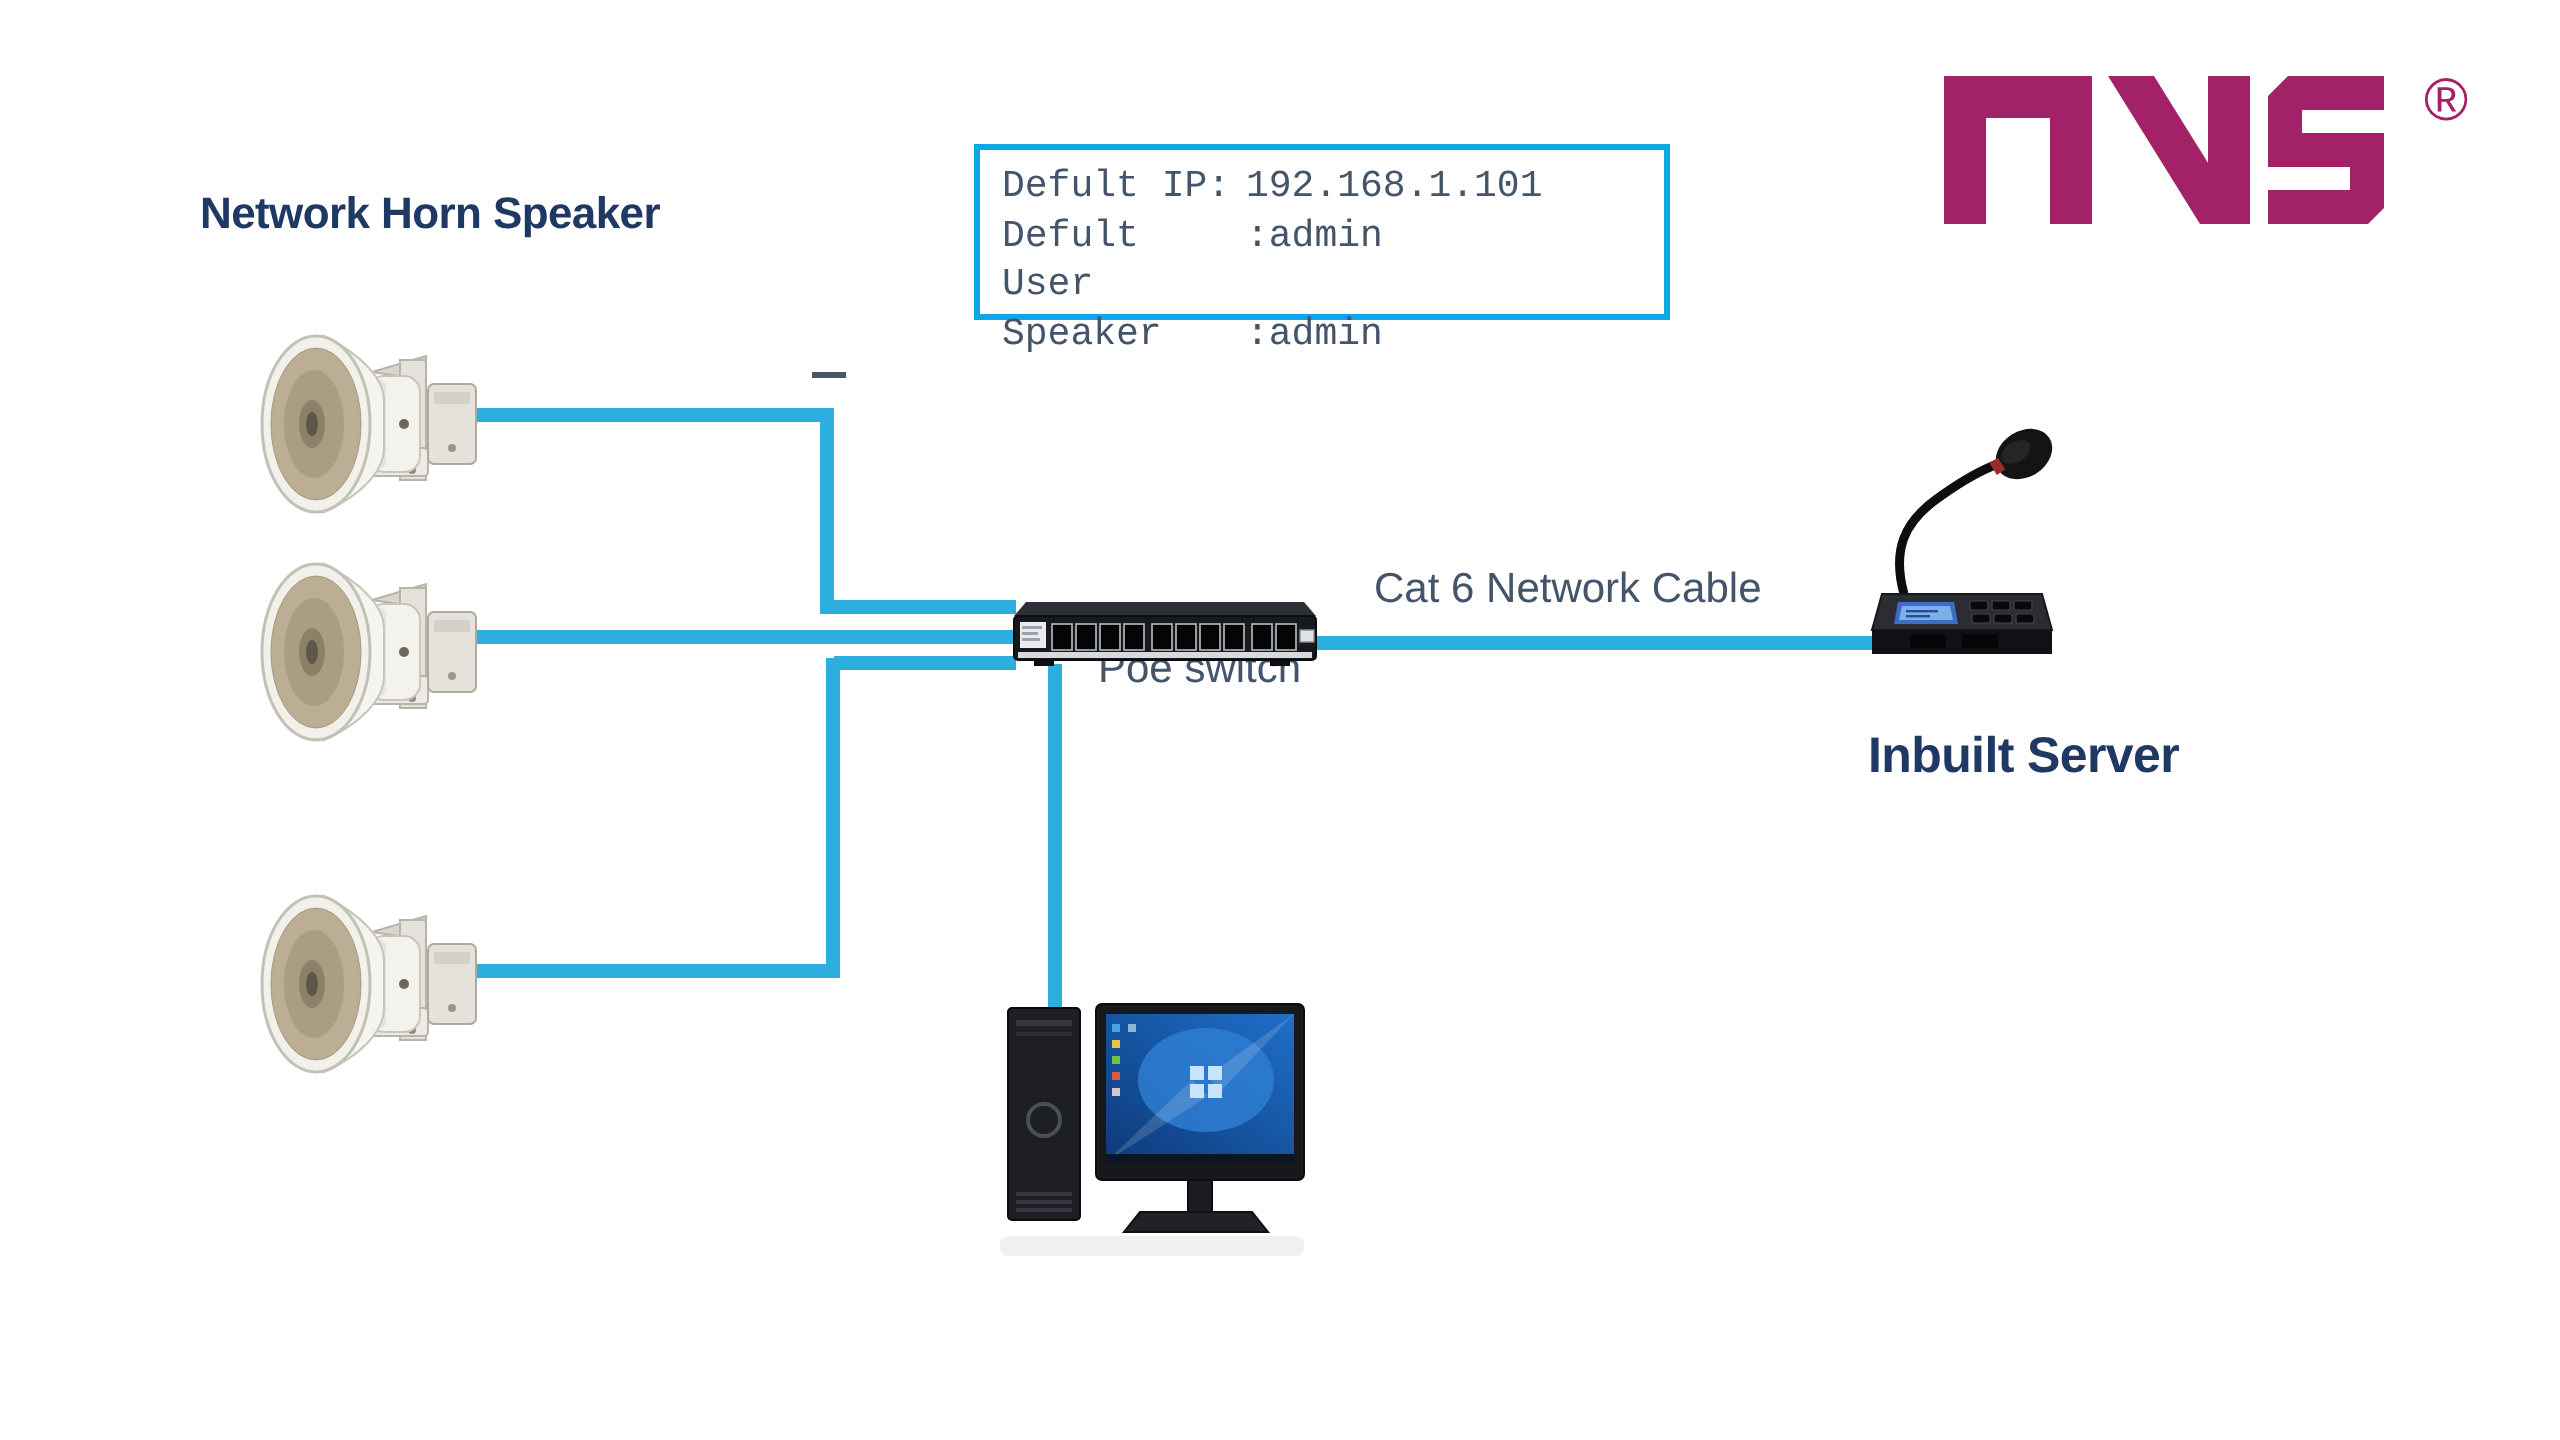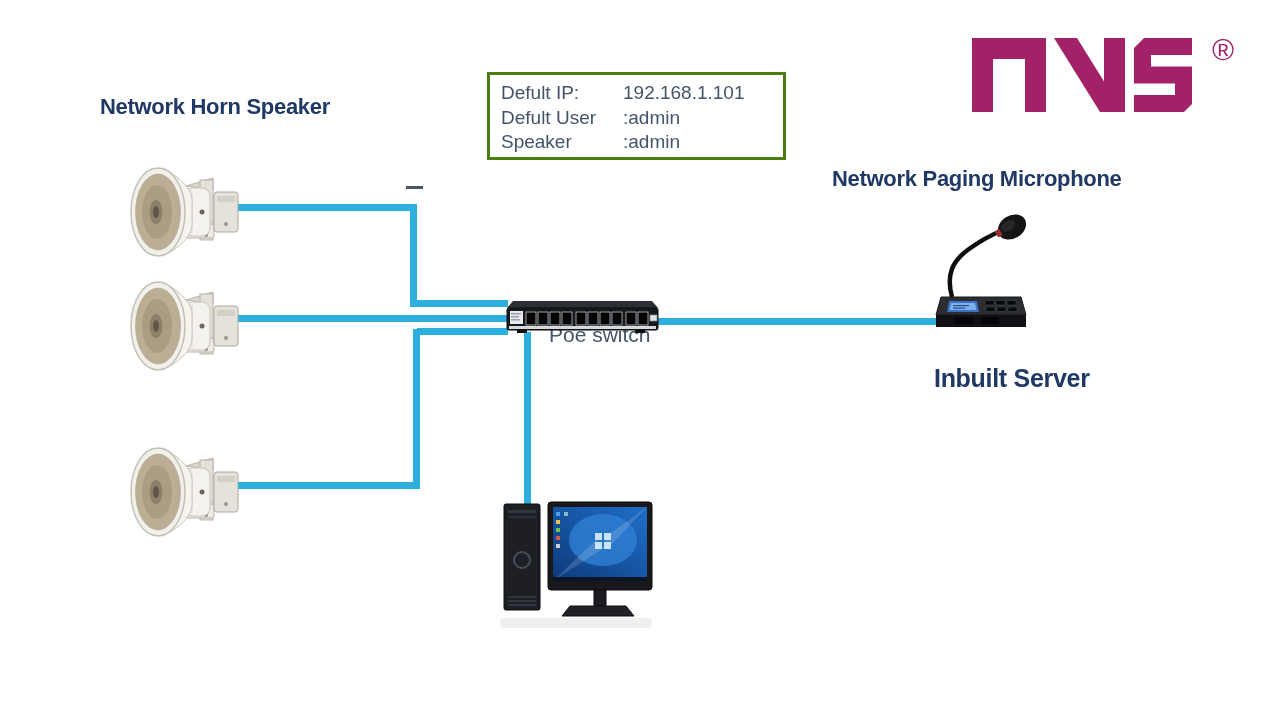--- a/index.html
+++ b/index.html
@@ -10,23 +10,23 @@
   .abs{position:absolute;}
   .heading{
     position:absolute;color:var(--heading,#1F3864);font-weight:600;
     font-size:22px;letter-spacing:-0.3px;white-space:nowrap;
   }
   .caption{
     position:absolute;color:var(--caption,#44546A);font-weight:400;
     font-size:21px;white-space:nowrap;
   }
   .info-box{
-    position:absolute;left:487px;top:72px;width:299px;height:88px;
-    border:3px solid #4d7c0f;box-sizing:border-box;
-    padding:6px 8px 0 11px;color:var(--caption,#44546A);
+    position:absolute;left:487px;top:72px;width:348px;height:88px;
+    border:3px solid #0ea5e9;box-sizing:border-box;
+    padding:6px 8px 0 11px;color:var(--caption,#44546A);font-family:Liberation Mono, monospace;
   }
   .info-row{display:flex;font-size:19px;line-height:24.5px;}
   .info-label{width:122px;flex:0 0 122px;}
   .cable{position:absolute;background:var(--cable,#2CAFDF);}
   .dash{position:absolute;background:#4a5568;}
   svg{display:block;}
 </style>
 </head>
 <body>
 
@@ -53,22 +53,22 @@
         <ellipse cx="30" cy="46" rx="22.5" ry="38" fill="#bcae94" stroke="#a89a80" stroke-width="0.5"></ellipse>
         <ellipse cx="29" cy="46" rx="15" ry="27" fill="#ab9d83"></ellipse>
         <ellipse cx="28" cy="46" rx="6.5" ry="12" fill="#8d8069"></ellipse>
         <ellipse cx="28" cy="46" rx="3" ry="6" fill="#5f574a"></ellipse>
       </symbol>
     </defs>
   </svg>
 
   <div class="heading" style="left:100px;top:94px">Network Horn Speaker</div>
 
-  <div class="heading" style="left:832px;top:166px">Network Paging Microphone</div>
-
+
+  <div class="caption" style="left:687px;top:283px">Cat 6 Network Cable</div>
 
   <div class="caption" style="left:549px;top:323px">Poe switch</div>
 
   <div class="heading" style="left:934px;top:364px;font-size:25px">Inbuilt Server</div>
 
   <div class="info-box">
     <div class="info-row">
       <span class="info-label">Defult IP:</span>
       <span class="info-value">192.168.1.101</span>
     </div>

